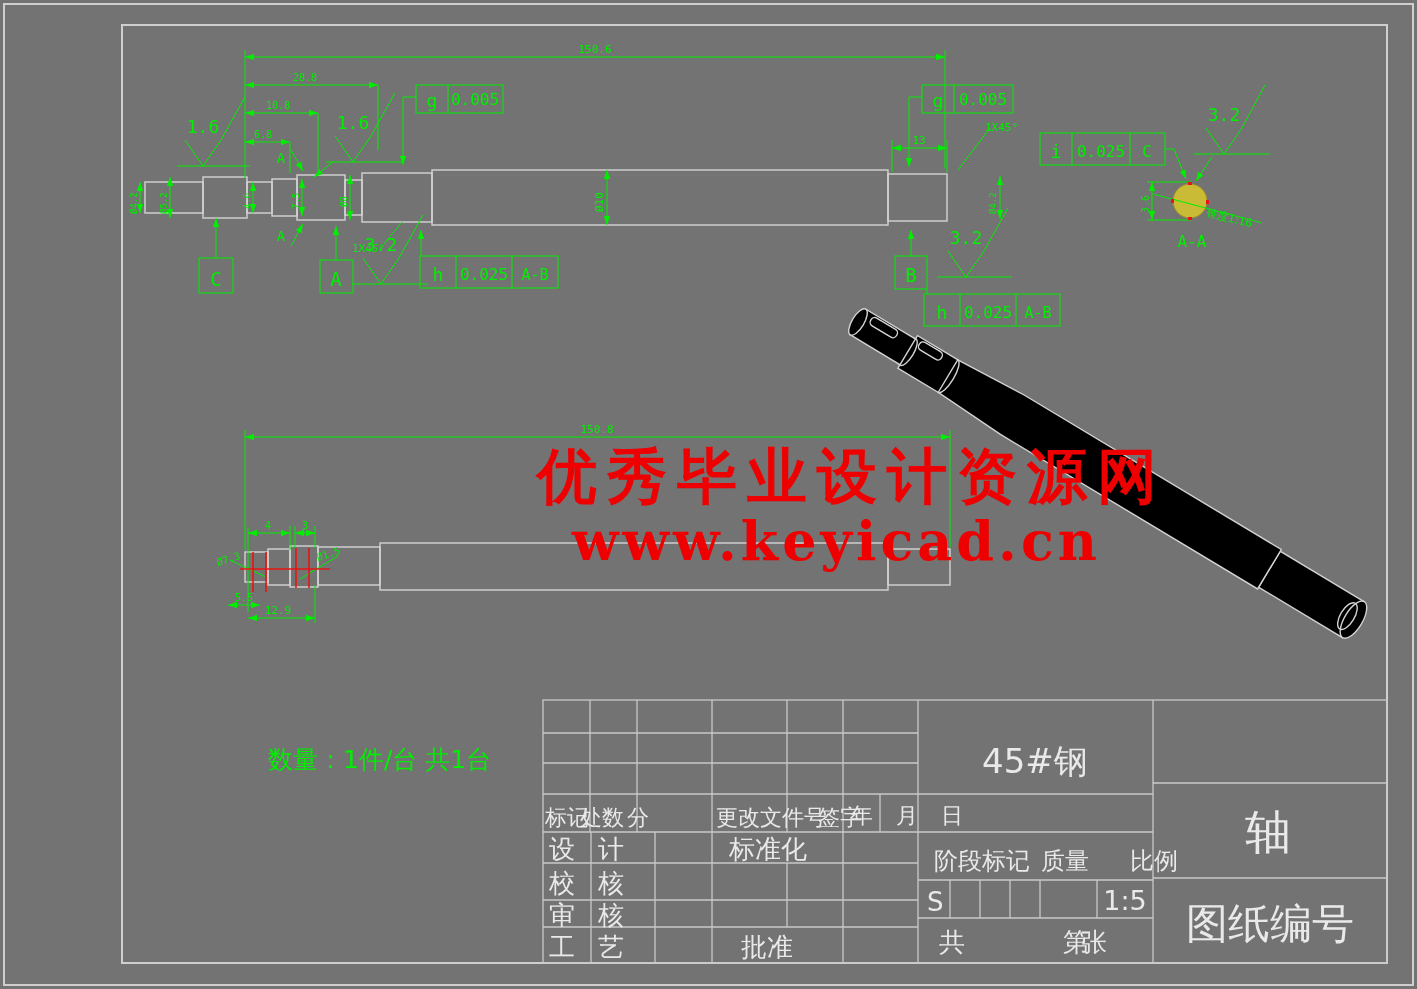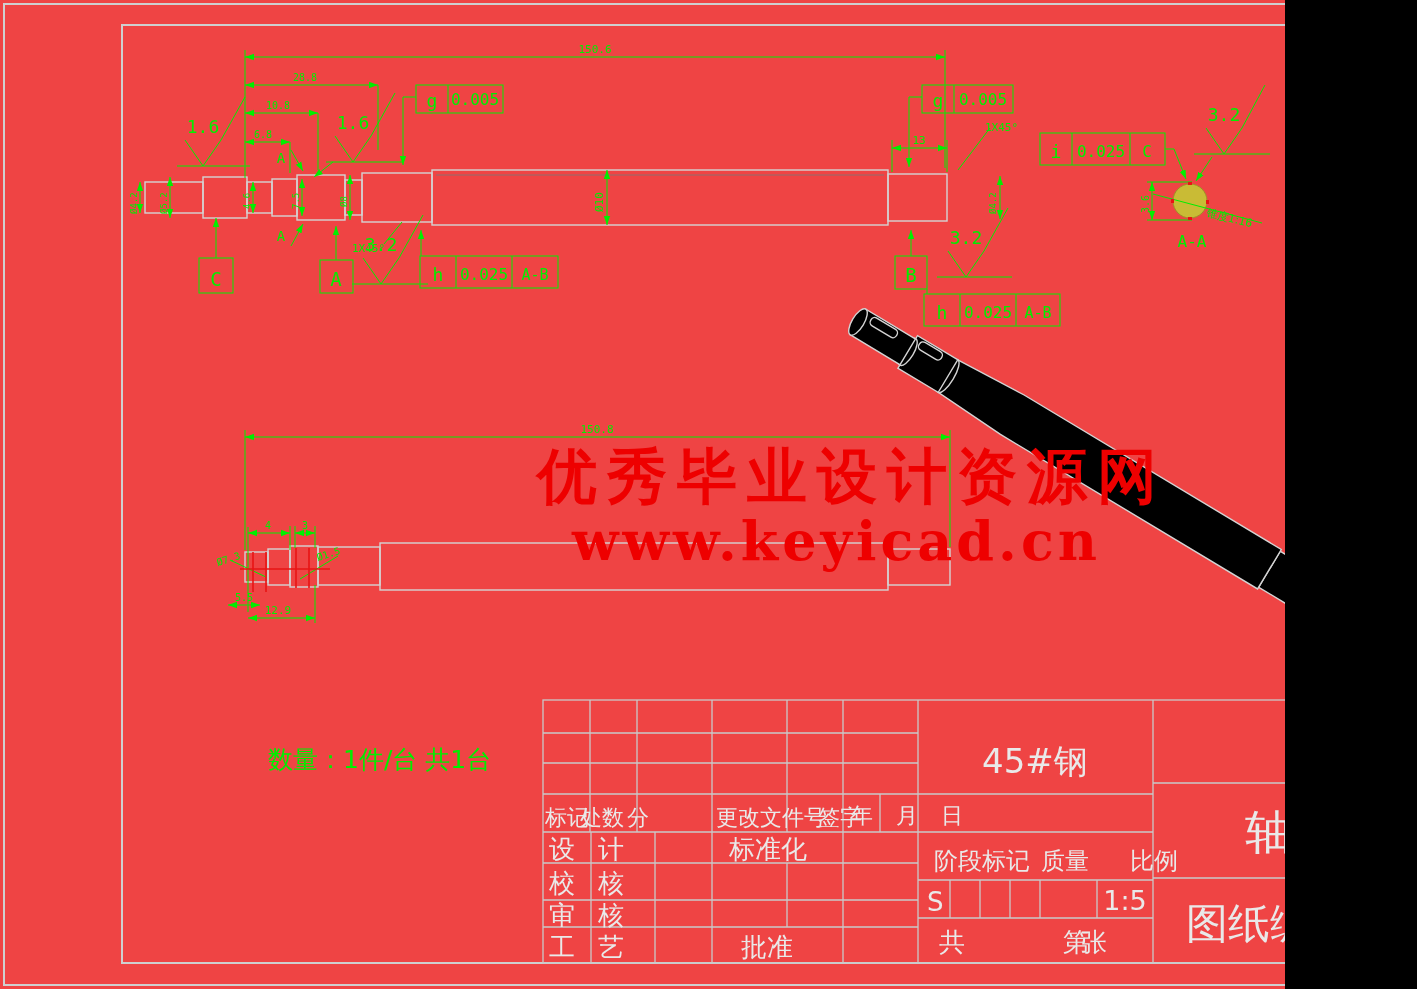--- a/index.html
+++ b/index.html
@@ -1,16 +1,16 @@
 <!DOCTYPE html>
 <html><head>
 <meta charset="utf-8">
 <style>
   html,body{margin:0;padding:0;background:#000;}
-  .stage{position:relative;width:1285px;height:989px;background:#ef4444;overflow:hidden;}
+  .stage{position:relative;width:1417px;height:989px;background:#737373;overflow:hidden;}
   svg{display:block;}
   .bfr{stroke:#cfcfcf;stroke-width:2;fill:none;}
   .tbl{stroke:#c9c9c9;stroke-width:1.3;fill:none;}
   .geo{stroke:#d4d4d4;stroke-width:1.4;fill:none;}
   .geof{stroke:#d4d4d4;stroke-width:1.4;fill:#000;}
   .dim{stroke:#00ef00;stroke-width:1;fill:none;}
   .rl{stroke:#e81414;stroke-width:1.6;fill:none;}
   .rsq{fill:#e81414;}
   text{dominant-baseline:alphabetic;}
   .dtx{fill:#00ef00;font-family:"DejaVu Sans Mono",monospace;}

